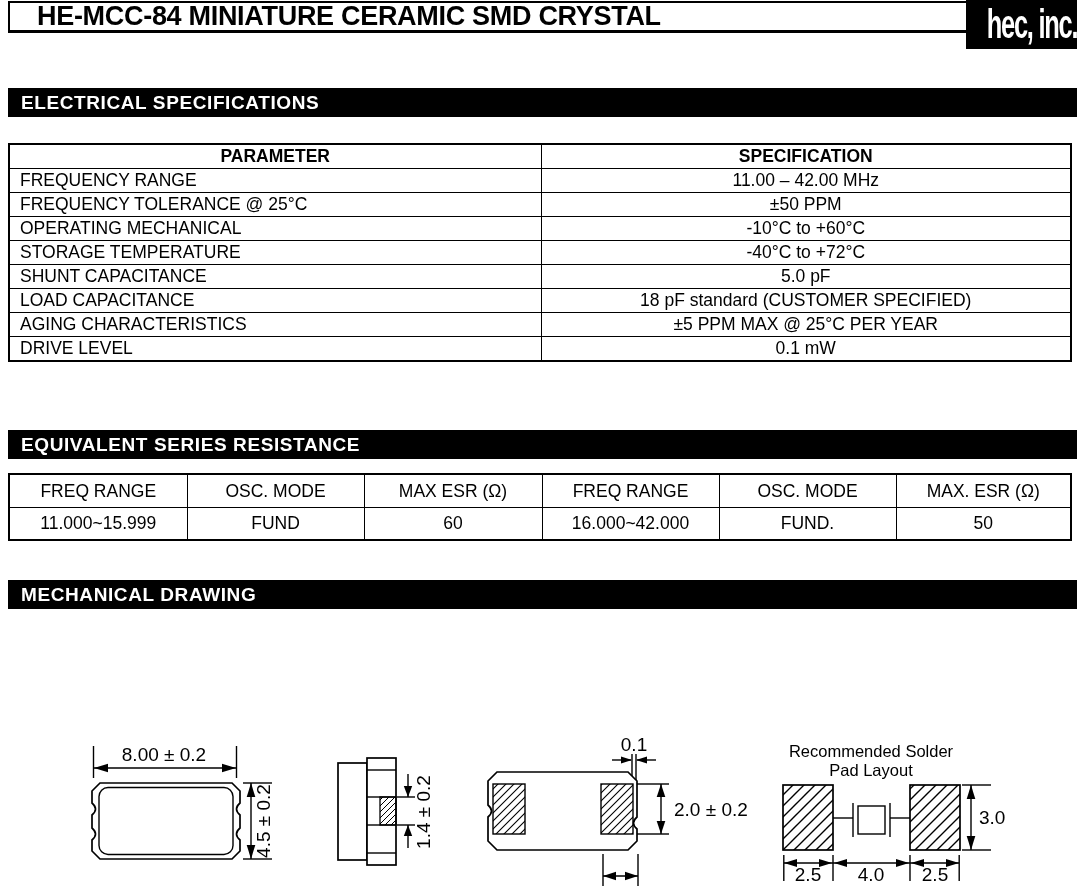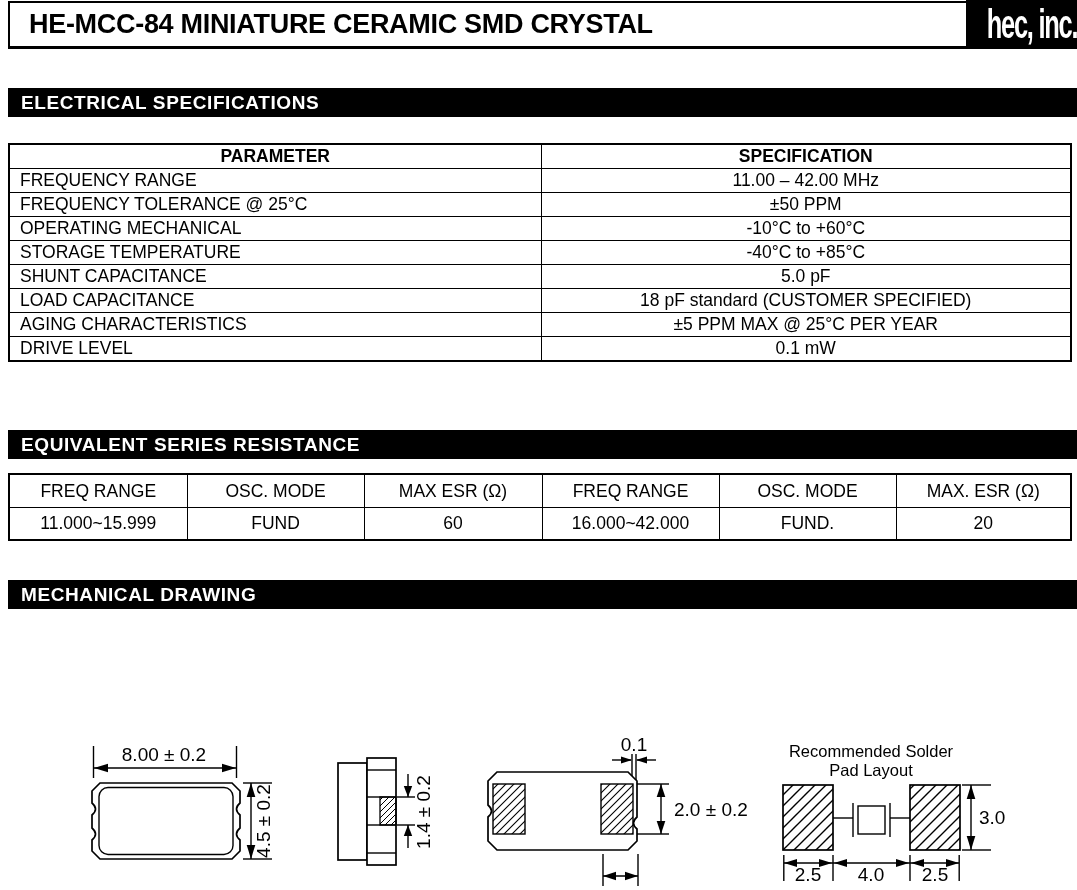--- a/index.html
+++ b/index.html
@@ -8,24 +8,24 @@
     width: 1077px; height: 890px;
     position: relative;
     font-family: "Liberation Sans", "DejaVu Sans", sans-serif;
     color: #000;
     overflow: hidden;
   }
 
   
   .title-box {
     position: absolute; left: 8px; top: 1px;
-    width: 1061px; height: 48px;
+    width: 1061px; height: 32px;
     border: 2px solid #000; border-bottom-width: 3px;
     background: #fff;
-    display: flex; align-items: center;
+    display: flex; align-items: center; padding-left: 8px;
   }
   .title-box .doc-title {
     font-size: 27px; font-weight: bold; letter-spacing: -0.3px;
     padding-left: 19px; white-space: nowrap;
   }
   .logo-box {
     position: absolute; left: 966px; top: 0px;
     width: 132px; height: 49px;
     background: #000; color: #fff;
     display: flex; align-items: center; justify-content: center;
@@ -116,21 +116,21 @@
   <tr>
     <td class="param">FREQUENCY TOLERANCE @ 25°C</td>
     <td class="spec">±50 PPM</td>
   </tr>
   <tr>
     <td class="param">OPERATING MECHANICAL</td>
     <td class="spec">-10°C to +60°C</td>
   </tr>
   <tr>
     <td class="param">STORAGE TEMPERATURE</td>
-    <td class="spec">-40°C to +85°C</td>
+    <td class="spec">-40°C to +72°C</td>
   </tr>
   <tr>
     <td class="param">SHUNT CAPACITANCE</td>
     <td class="spec">5.0 pF</td>
   </tr>
   <tr>
     <td class="param">LOAD CAPACITANCE</td>
     <td class="spec">18 pF standard (CUSTOMER SPECIFIED)</td>
   </tr>
   <tr>
@@ -161,21 +161,21 @@
     <th>FREQ RANGE</th>
     <th>OSC. MODE</th>
     <th>MAX. ESR (Ω)</th>
   </tr>
   <tr>
     <td>11.000~15.999</td>
     <td>FUND</td>
     <td>60</td>
     <td>16.000~42.000</td>
     <td>FUND.</td>
-    <td>20</td>
+    <td>50</td>
   </tr>
 </tbody>
   </table>
 
 <svg class="mech-svg" width="1077" height="280" viewBox="0 0 1077 280" xmlns="http://www.w3.org/2000/svg">
   <defs>
     <pattern id="hatchFine" width="6" height="6" patternUnits="userSpaceOnUse">
       <path d="M-1,1 L1,-1 M-1,7 L7,-1 M5,7 L7,5" stroke="#000" stroke-width="1"></path>
     </pattern>
     <pattern id="hatchMed" width="8" height="8" patternUnits="userSpaceOnUse">

